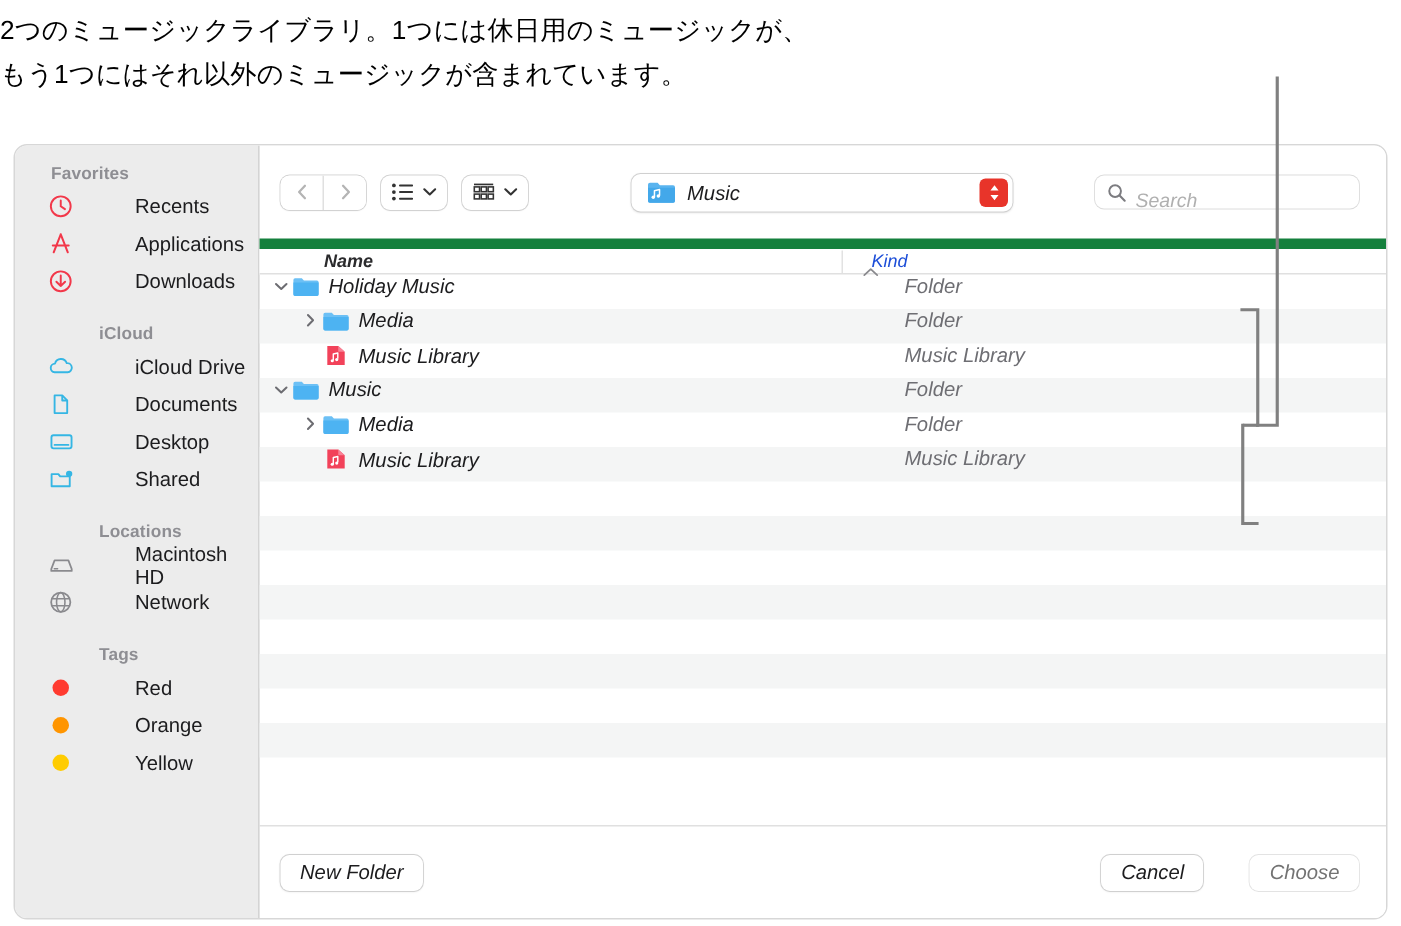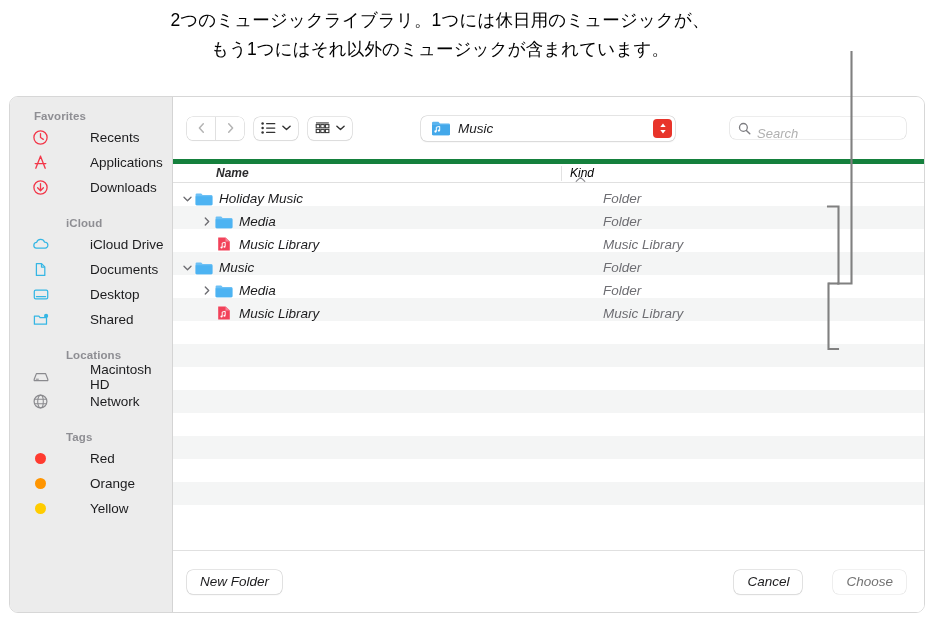--- a/index.html
+++ b/index.html
@@ -15,21 +15,21 @@
     font-family: "Liberation Sans", "DejaVu Sans", sans-serif;
     -webkit-font-smoothing: antialiased;
   }
 
   
   .caption {
     position: absolute;
     left: 0;
     top: 6px;
     width: 880px;
-    text-align: center;
+    text-align: left;
     font-size: 17.5px;
     line-height: 29px;
     color: #000000;
     letter-spacing: 0.1px;
     white-space: pre-line;
   }
 
   
   .window {
     position: absolute;
@@ -191,58 +191,58 @@
     color: #b0b0b0;
     margin-top: 10px;
   }
 
   
   .colhead {
     height: 24px;
     flex: 0 0 24px;
     display: flex;
     align-items: center;
-    border-top: 5px solid #15803d;
+    border-top: 7px solid #15803d;
     border-bottom: 1px solid #e0e0e0;
     background: #ffffff;
     font-size: 12px;
     color: #3a3a3c;
     position: relative;
     box-sizing: border-box;
   }
   .colhead .ch-name {
     padding-left: 43px;
     font-weight: bold;
     color: #2b2b2d;
     flex: 0 0 388px;
     box-sizing: border-box;
   }
   .ch-sort {
     position: absolute;
     left: 402px;
     top: 8px;
   }
   .colhead .ch-kind {
-    padding-left: 8px;
+    padding-left: 19px;
     border-left: 1px solid #e2e2e2;
     height: 15px;
     line-height: 15px;
-    color: #000000;
+    color: #1d4ed8;
   }
 
   
   .rows {
     flex: 1;
     position: relative;
     overflow: hidden;
   }
   .row {
     height: 23px;
     display: flex;
-    align-items: flex-end;
+    align-items: flex-start;
     box-sizing: border-box;
     font-size: 13.5px;
     color: #1c1c1e;
   }
   .row.alt { background: #f4f5f5; }
   .row-name {
     flex: 0 0 428px;
     display: flex;
     align-items: center;
     box-sizing: border-box;

